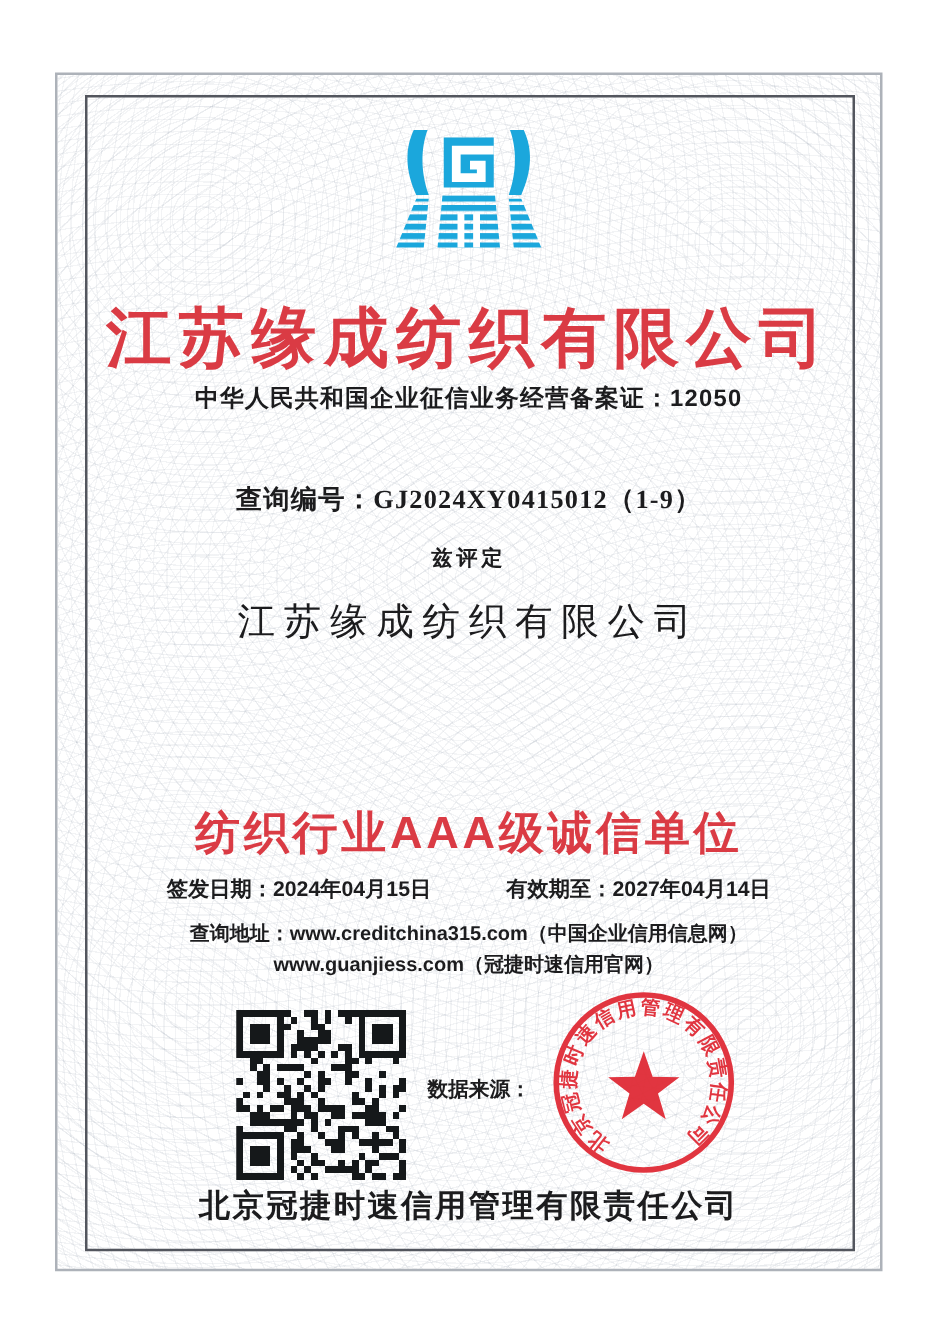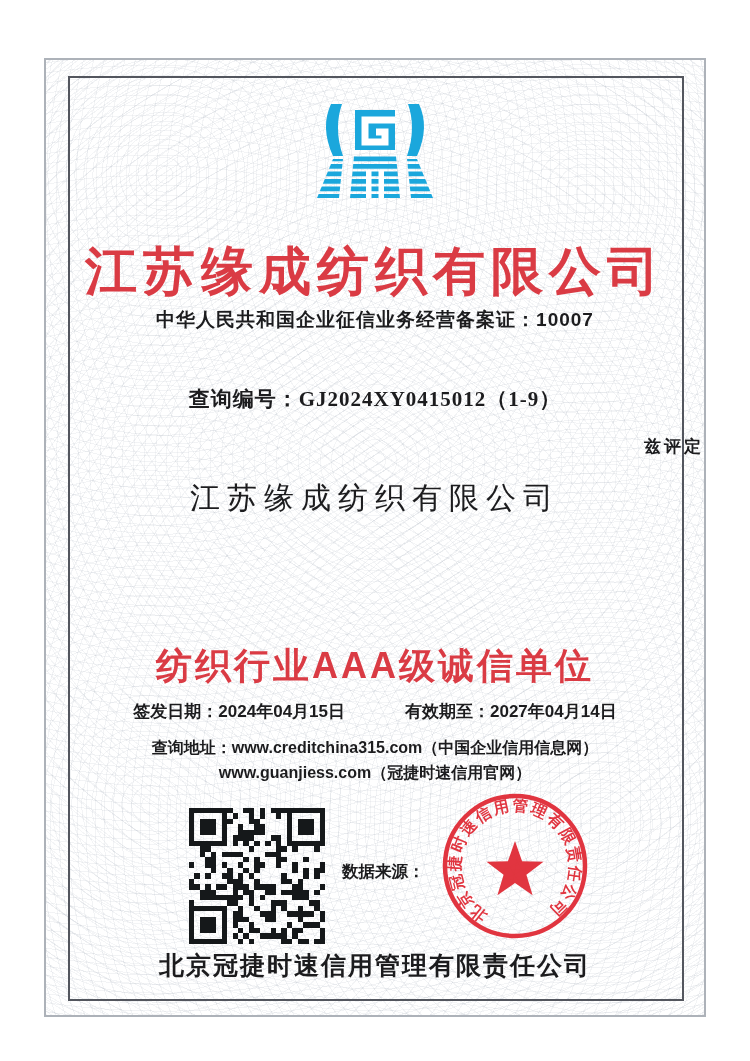--- a/index.html
+++ b/index.html
@@ -23,21 +23,21 @@
   .abs{position:absolute;left:0;width:100%;text-align:center;}
 
   .logo-wrap{position:absolute;top:44px;left:50%;transform:translateX(-50%);}
 
   .title{top:180px;font-size:52px;line-height:62px;font-weight:700;color:#DA3B44;letter-spacing:6px;}
   .subtitle{top:247px;font-size:19px;line-height:26px;font-weight:700;letter-spacing:1px;}
 
   .query-line{top:325px;font-size:21px;line-height:28px;font-weight:700;
     font-family:"Liberation Serif",serif;letter-spacing:1px;}
   .hereby{top:375px;font-size:17px;line-height:24px;font-weight:600;
-    font-family:"Liberation Serif",serif;letter-spacing:3px;text-align:right;}
+    font-family:"Liberation Serif",serif;letter-spacing:3px;}
   .company{top:414px;font-size:30px;line-height:48px;font-weight:500;
     font-family:"Liberation Serif",serif;letter-spacing:7px;}
 
   .rating{top:551px;font-size:36px;line-height:44px;font-weight:700;color:#DA3B44;letter-spacing:3px;margin-top:33px;}
 
   .dates{top:640px;display:flex;justify-content:center;gap:60px;
     font-size:17px;line-height:24px;font-weight:700;}
   .addr1{top:677px;font-size:16px;line-height:22px;font-weight:700;}
   .addr2{top:702px;font-size:16px;line-height:22px;font-weight:700;}
 
@@ -67,21 +67,21 @@
       <path d="M97,55 L107,55 L123,94 L101,94 Z" fill="url(#lgStripes)"></path>
       <rect x="45" y="6" width="40" height="40" fill="#1BA7DC"></rect>
       <path d="M85,16 H55 V38 H75 V28 H66" stroke="#ffffff" stroke-width="7" fill="none"></path>
       <path d="M44,52 L86,52 L90,94 L40,94 Z" fill="url(#lgStripes)"></path>
       <rect x="56" y="66" width="5.5" height="28" fill="#ffffff"></rect>
       <rect x="68.5" y="66" width="5.5" height="28" fill="#ffffff"></rect>
     </svg>
   </div>
 
   <div class="abs title">江苏缘成纺织有限公司</div>
-  <div class="abs subtitle">中华人民共和国企业征信业务经营备案证：10007</div>
+  <div class="abs subtitle">中华人民共和国企业征信业务经营备案证：12050</div>
 
   <div class="abs query-line">
     <span>查询编号：</span><span>GJ2024XY0415012（1-9）</span>
   </div>
 
   <div class="abs hereby">兹评定</div>
   <div class="abs company">江苏缘成纺织有限公司</div>
   <div class="abs rating">纺织行业AAA级诚信单位</div>
 
   <div class="abs dates">

